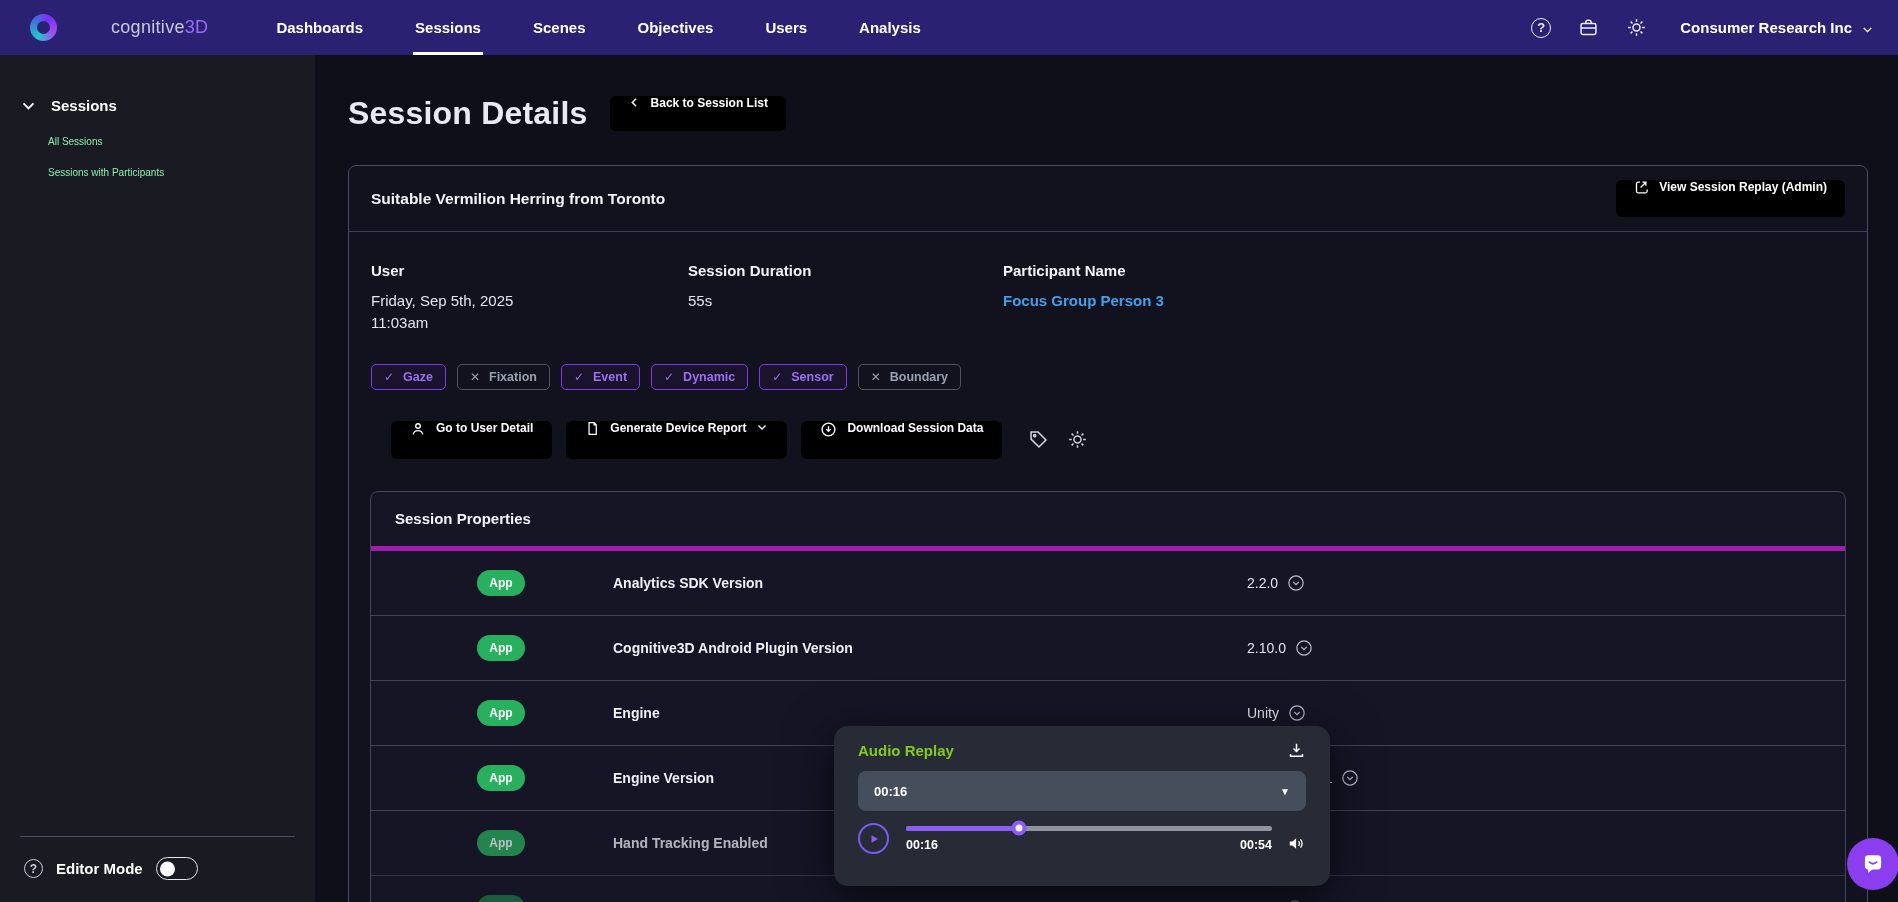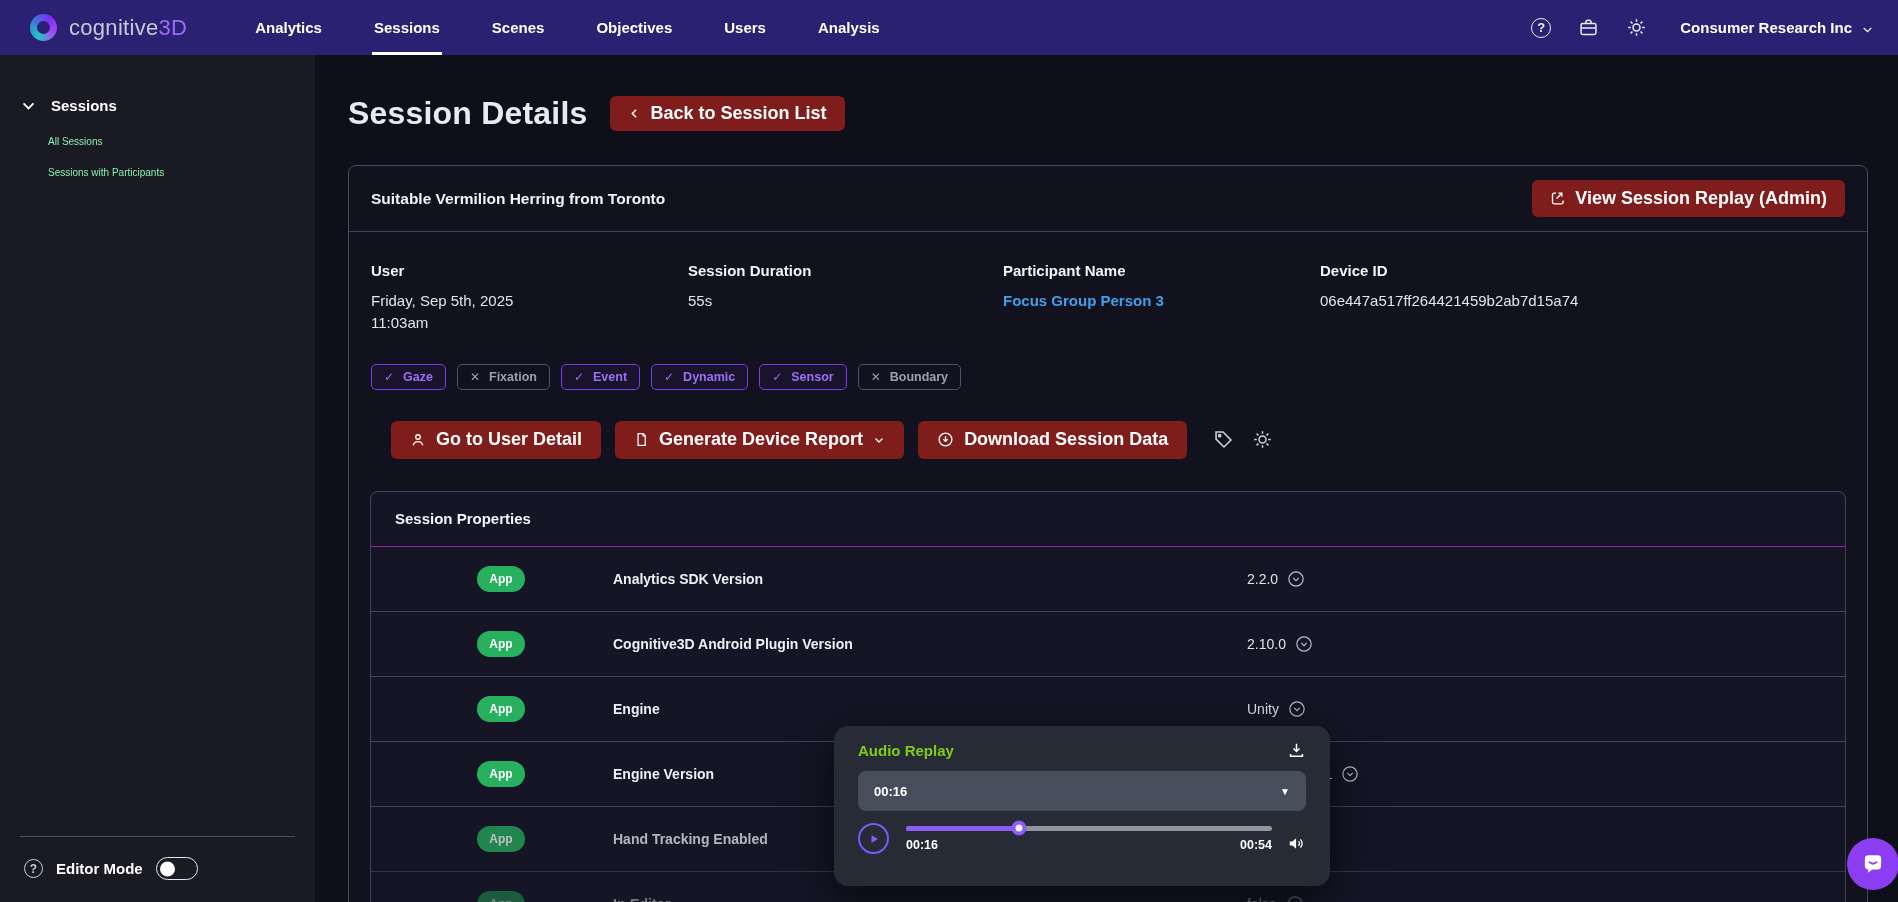--- a/index.html
+++ b/index.html
@@ -15,21 +15,21 @@
     height:55px; background:#2a2173; display:flex; align-items:stretch;
     padding:0 24px 0 30px;
   }
   .brand{ display:flex; align-items:center; gap:12px; margin-right:66px; }
   .logo-mark{
     width:27px; height:27px; border-radius:50%;
     background:conic-gradient(from 210deg,#22c7c9,#3a7bd5,#7b2ff7,#a34df0,#22c7c9);
     position:relative;
   }
   .logo-mark::after{ content:''; position:absolute; inset:7px; background:#2a2173; border-radius:50%; }
-  .brand-text{ font-size:22px; color:#c7cad6; letter-spacing:.3px; }
+  .brand-text{ font-size:18px; color:#c7cad6; letter-spacing:.3px;margin-left:42px; }
   .brand-text .accent{ color:#9a6cf8; }
   .nav-items{ display:flex; align-items:stretch; }
   .nav-item{
     display:flex; align-items:center; padding:0 2px; margin-right:48px;
     font-size:15px; font-weight:bold; color:#ffffff; position:relative; cursor:pointer;
   }
   .nav-item.active::after{
     content:''; position:absolute; left:0; right:0; bottom:0; height:3px; background:#ffffff;
   }
   .nav-spacer{ flex:1; }
@@ -62,23 +62,23 @@
   .toggle-knob{
     position:absolute; left:3px; top:50%; transform:translateY(-50%);
     width:15px; height:15px; border-radius:50%; background:#ffffff;
   }
 
   
   .main{ flex:1; padding:40px 30px 0 33px; position:relative; }
   .page-head{ display:flex; align-items:center; gap:22px; }
   .page-title{ font-size:32px; font-weight:bold; color:#e9eaf1; letter-spacing:.2px; }
   .btn{
-    background:#7f1d1d; color:#fff; border:none; border-radius:6px;
-    font-family:inherit; font-size:18px; font-weight:bold;
-    display:inline-flex; align-items:center; gap:10px; cursor:pointer;
+    background:#000000; color:#fff; border:none; border-radius:6px;
+    font-family:inherit; font-size:12px; font-weight:bold;
+    display:inline-flex; align-items:flex-start; gap:10px; cursor:pointer;
   }
   .btn-back{ height:35px; padding:0 18px; }
 
   .card1{
     margin-top:33px; border:1px solid #474c64; border-radius:8px; background:#12121e;
     min-height:760px;
   }
   .card1-head{
     display:flex; align-items:center; justify-content:space-between;
     padding:14px 22px; border-bottom:1px solid #3c4158; min-height:62px;
@@ -106,21 +106,21 @@
   .actions-row{ display:flex; align-items:center; margin:31px 22px 0 22px;padding-left:20px; }
   .btn-action{ height:38px; padding:0 19px; margin-right:14px; }
   .mini-icons{ display:flex; align-items:center; gap:18px; margin-left:12px; color:#ced2dd; }
   .mini-icon{ cursor:pointer; }
 
   
   .card2{
     margin:32px 21px 0 21px; border:1px solid #41465f; border-radius:8px; background:#151526;
     overflow:hidden;
   }
-  .card2-head{ padding:18px 24px; border-bottom:1px solid #a21caf; }
+  .card2-head{ padding:18px 24px; border-bottom:5px solid #a21caf; }
   .card2-title{ font-size:15px; font-weight:bold; color:#f2f3f8; }
   .prop-row{ height:65px; position:relative; border-bottom:1px solid #3e4459; }
   .prop-row:last-child{ border-bottom:none; }
   .prop-row.dim1{ opacity:.72; }
   .prop-row.dim2{ opacity:.45; }
   .prop-badge{
     position:absolute; left:106px; top:50%; transform:translateY(-50%);
     width:48px; height:26px; border-radius:13px; background:#27b15e;
     color:#fff; font-size:12px; font-weight:bold;
     display:flex; align-items:center; justify-content:center;
@@ -180,21 +180,21 @@
 </style>
 </head>
 <body>
 
 <header class="topnav">
   <div class="brand">
     <div class="logo-mark"></div>
     <div class="brand-text"><span>cognitive</span><span class="accent">3D</span></div>
   </div>
   <nav class="nav-items">
-    <div class="nav-item">Analytics</div>
+    <div class="nav-item">Dashboards</div>
     <div class="nav-item active">Sessions</div>
     <div class="nav-item">Scenes</div>
     <div class="nav-item">Objectives</div>
     <div class="nav-item">Users</div>
     <div class="nav-item">Analysis</div>
   </nav>
   <div class="nav-spacer"></div>
   <div class="nav-right">
     <div class="nav-icon help-badge">?</div>
     <span class="nav-icon">
@@ -270,24 +270,20 @@
           <div class="info-label">User</div>
           <div class="info-value"><span>Friday, Sep 5th, 2025</span><br><span>11:03am</span></div>
         </div>
         <div>
           <div class="info-label">Session Duration</div>
           <div class="info-value">55s</div>
         </div>
         <div>
           <div class="info-label">Participant Name</div>
           <div class="info-value"><a class="info-link">Focus Group Person 3</a></div>
-        </div>
-        <div>
-          <div class="info-label">Device ID</div>
-          <div class="info-value">06e447a517ff264421459b2ab7d15a74</div>
         </div>
       </div>
 
       <div class="tags-row">
         <span class="tag on">
             <span class="mark">✓</span>
             <span>Gaze</span>
           </span>
         <span class="tag off">
             <span class="mark">✕</span>

